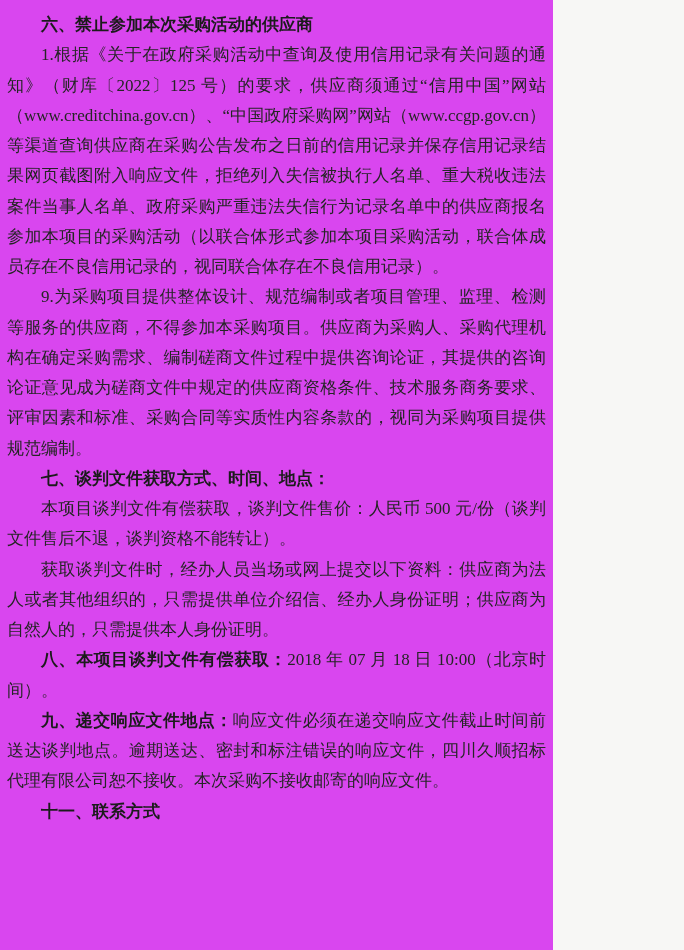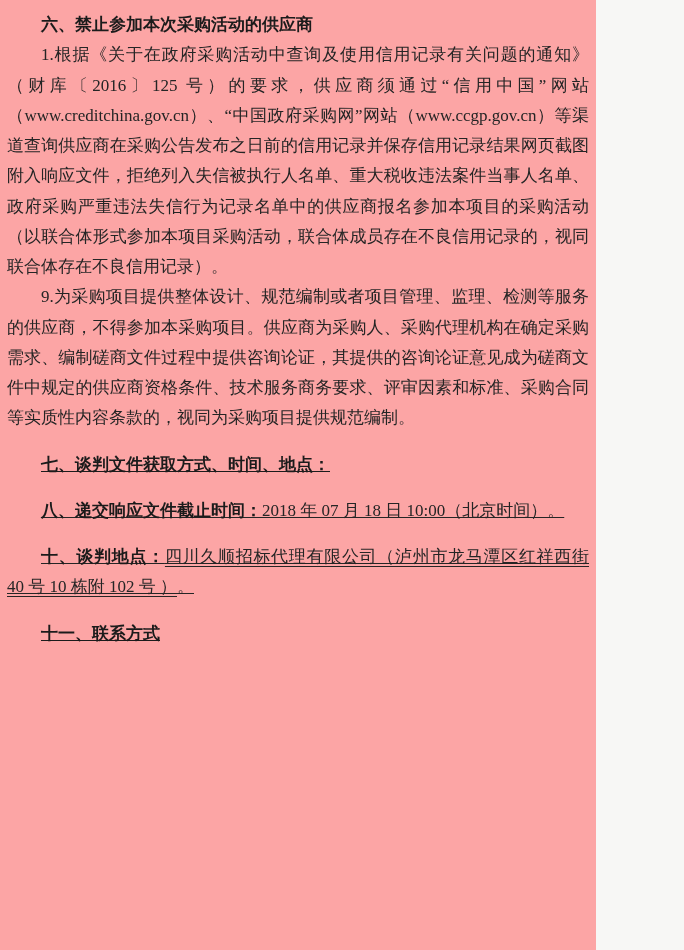--- a/index.html
+++ b/index.html
@@ -4,67 +4,69 @@
 <style>
   * { box-sizing: border-box; }
   html, body { margin: 0; padding: 0; }
   body {
     width: 684px;
     height: 950px;
     background: #f7f7f5;
     overflow: hidden;
   }
   .page {
-    width: 596px;
+    width: 553px;
     height: 950px;
     padding: 10px 7px 0 7px;
-    background: #fca5a5;
+    background: #d946ef;
     font-family: "Liberation Serif", "DejaVu Serif", serif;
     font-size: 17px;
     line-height: 1.78;
     color: #252525;
   }
   .para {
     margin: 0;
     text-align: justify;
     text-indent: 2em;
   }
   .heading {
     margin: 0;
     font-size: 17px;
     font-weight: 700;
     color: #1b1b1b;
     text-indent: 2em;
     text-align: justify;
   }
-  .mt-md { margin-top: 16px; text-decoration: underline; }
+  .mt-md { margin-top: 0; }
   .label { font-weight: 700; color: #1b1b1b; }
   .underline {
     text-decoration: underline;
     text-underline-offset: 4px;
     text-decoration-thickness: 1px;
   }
 </style>
 </head>
 <body>
 
 <div class="page">
 
   <h3 class="heading">六、禁止参加本次采购活动的供应商</h3>
 
-  <p class="para">1.根据《关于在政府采购活动中查询及使用信用记录有关问题的通知》（财库〔2016〕125 号）的要求，供应商须通过“信用中国”网站（www.creditchina.gov.cn）、“中国政府采购网”网站（www.ccgp.gov.cn）等渠道查询供应商在采购公告发布之日前的信用记录并保存信用记录结果网页截图附入响应文件，拒绝列入失信被执行人名单、重大税收违法案件当事人名单、政府采购严重违法失信行为记录名单中的供应商报名参加本项目的采购活动（以联合体形式参加本项目采购活动，联合体成员存在不良信用记录的，视同联合体存在不良信用记录）。</p>
+  <p class="para">1.根据《关于在政府采购活动中查询及使用信用记录有关问题的通知》（财库〔2022〕125 号）的要求，供应商须通过“信用中国”网站（www.creditchina.gov.cn）、“中国政府采购网”网站（www.ccgp.gov.cn）等渠道查询供应商在采购公告发布之日前的信用记录并保存信用记录结果网页截图附入响应文件，拒绝列入失信被执行人名单、重大税收违法案件当事人名单、政府采购严重违法失信行为记录名单中的供应商报名参加本项目的采购活动（以联合体形式参加本项目采购活动，联合体成员存在不良信用记录的，视同联合体存在不良信用记录）。</p>
 
   <p class="para">9.为采购项目提供整体设计、规范编制或者项目管理、监理、检测等服务的供应商，不得参加本采购项目。供应商为采购人、采购代理机构在确定采购需求、编制磋商文件过程中提供咨询论证，其提供的咨询论证意见成为磋商文件中规定的供应商资格条件、技术服务商务要求、评审因素和标准、采购合同等实质性内容条款的，视同为采购项目提供规范编制。</p>
 
 
   <h3 class="heading mt-md">七、谈判文件获取方式、时间、地点：</h3>
 
 
+  <p class="para">本项目谈判文件有偿获取，谈判文件售价：人民币 500 元/份（谈判文件售后不退，谈判资格不能转让）。</p>
 
+  <p class="para">获取谈判文件时，经办人员当场或网上提交以下资料：供应商为法人或者其他组织的，只需提供单位介绍信、经办人身份证明；供应商为自然人的，只需提供本人身份证明。</p>
 
-  <p class="para mt-md"><span class="label">八、递交响应文件截止时间：</span><span>2018 年 07 月 18 日 10:00（北京时间）。</span></p>
+  <p class="para mt-md"><span class="label">八、本项目谈判文件有偿获取：</span><span>2018 年 07 月 18 日 10:00（北京时间）。</span></p>
 
+  <p class="para mt-md"><span class="label">九、递交响应文件地点：</span><span>响应文件必须在递交响应文件截止时间前送达谈判地点。逾期送达、密封和标注错误的响应文件，四川久顺招标代理有限公司恕不接收。本次采购不接收邮寄的响应文件。</span></p>
 
-  <p class="para mt-md"><span class="label">十、谈判地点：</span><span class="underline">四川久顺招标代理有限公司（泸州市龙马潭区红祥西街 40 号 10 栋附 102 号 ）</span><span>。</span></p>
 
   <h3 class="heading mt-md">十一、联系方式</h3>
 
 </div>
 
 </body></html>

